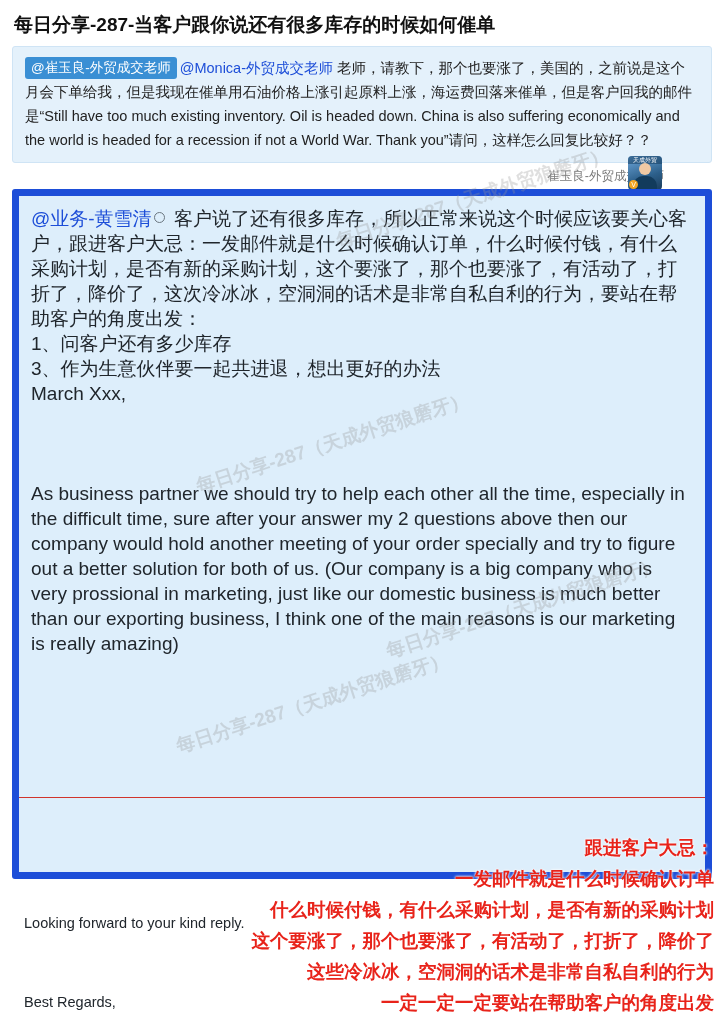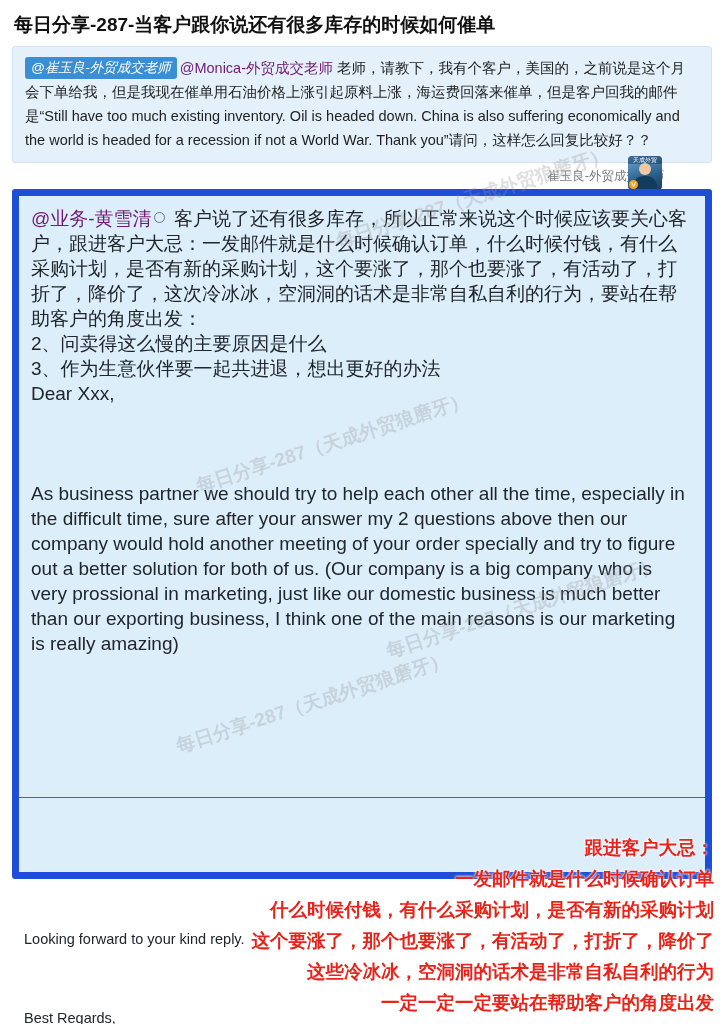--- a/index.html
+++ b/index.html
@@ -44,24 +44,23 @@
   .mention-chip {
     display: inline-block;
     background: #3a8fd4;
     color: #fff;
     border-radius: 3px;
     padding: 1px 6px;
     font-size: 13.5px;
     line-height: 20px;
     vertical-align: 1px;
     margin-right: 3px;
-    font-style: italic;
   }
   .mention {
-    color: #701a75;
+    color: #1d4ed8;
   }
   .q-author {
     text-align: right;
     font-size: 12.5px;
     color: #7a7a7a;
     margin: 5px 48px 4px 0;
     position: relative;
   }
   .avatar {
     position: absolute;
@@ -137,21 +136,21 @@
     position: absolute;
     left: 0;
     right: 0;
     bottom: 74px;
     border-top: 1.5px solid #d0342c;
   }
   .tail {
     position: absolute;
     left: 12px;
     right: 12px;
-    bottom: 0;
+    bottom: 16px;
     height: 120px;
     background: #ffffff;
     font-size: 14.5px;
     line-height: 25px;
     color: #20262c;
     padding: 8px 12px 0 12px;
     box-sizing: border-box;
   }
   .overlay {
     position: absolute;
@@ -179,38 +178,38 @@
   }
 </style>
 </head>
 <body>
 
 <div class="page">
 
   <div class="title">每日分享-287-当客户跟你说还有很多库存的时候如何催单</div>
 
   <div class="qbox">
-    <span class="mention-chip">@崔玉良-外贸成交老师</span><span class="mention">@Monica-外贸成交老师</span><span> 老师，请教下，我有个客户，美国的，之前说是这个月会下单给我，但是我现在催单用石油价格上涨引起原料上涨，海运费回落来催单，但是客户回我的邮件是“Still have too much existing inventory. Oil is headed down. China is also suffering economically and the world is headed for a recession if not a World War. Thank you”请问，这样怎么回复比较好？？</span>
+    <span class="mention-chip">@崔玉良-外贸成交老师</span><span class="mention">@Monica-外贸成交老师</span><span> 老师，请教下，那个也要涨了，美国的，之前说是这个月会下单给我，但是我现在催单用石油价格上涨引起原料上涨，海运费回落来催单，但是客户回我的邮件是“Still have too much existing inventory. Oil is headed down. China is also suffering economically and the world is headed for a recession if not a World War. Thank you”请问，这样怎么回复比较好？？</span>
   </div>
 
   <div class="q-author">
     <span>崔玉良-外贸成交老师</span>
     <span class="avatar">
       <span class="badge">天成外贸</span>
       <span class="head"></span>
       <span class="body"></span>
       <span class="vmark">V</span>
     </span>
   </div>
 
   <div class="abox">
     <p><span class="mention">@业务-黄雪清</span><span class="circle-mark"></span><span> 客户说了还有很多库存，所以正常来说这个时候应该要关心客户，跟进客户大忌：一发邮件就是什么时候确认订单，什么时候付钱，有什么采购计划，是否有新的采购计划，这个要涨了，那个也要涨了，有活动了，打折了，降价了，这次冷冰冰，空洞洞的话术是非常自私自利的行为，要站在帮助客户的角度出发：</span></p>
-    <p>2、问卖得这么慢的主要原因是什么</p>
+    <p>1、问客户还有多少库存</p>
     <p>3、作为生意伙伴要一起共进退，想出更好的办法</p>
-    <p>Dear Xxx,</p>
+    <p>March Xxx,</p>
     <p class="blank"></p>
     <p class="blank"></p>
     <p class="blank"></p>
     <p>As business partner we should try to help each other all the time, especially in the difficult time, sure after your answer my 2 questions above then our company would hold another meeting of your order specially and try to figure out a better solution for both of us. (Our company is a big company who is very prossional in marketing, just like our domestic business is much better than our exporting business, I think one of the main reasons is our marketing is really amazing)</p>
     <p class="blank"></p>
     <div class="underline-red"></div>
   </div>
 
   <div class="tail">
     <p>Looking forward to your kind reply.</p>

